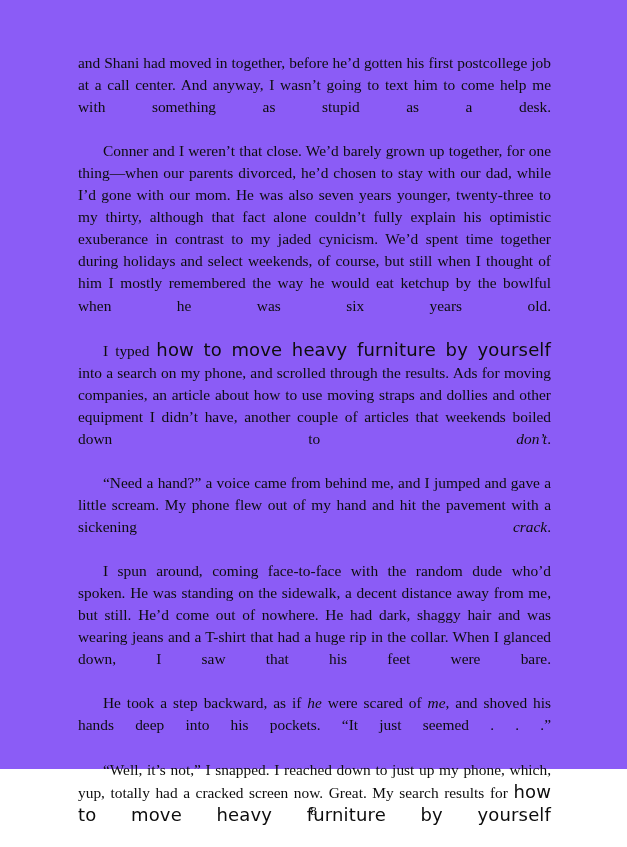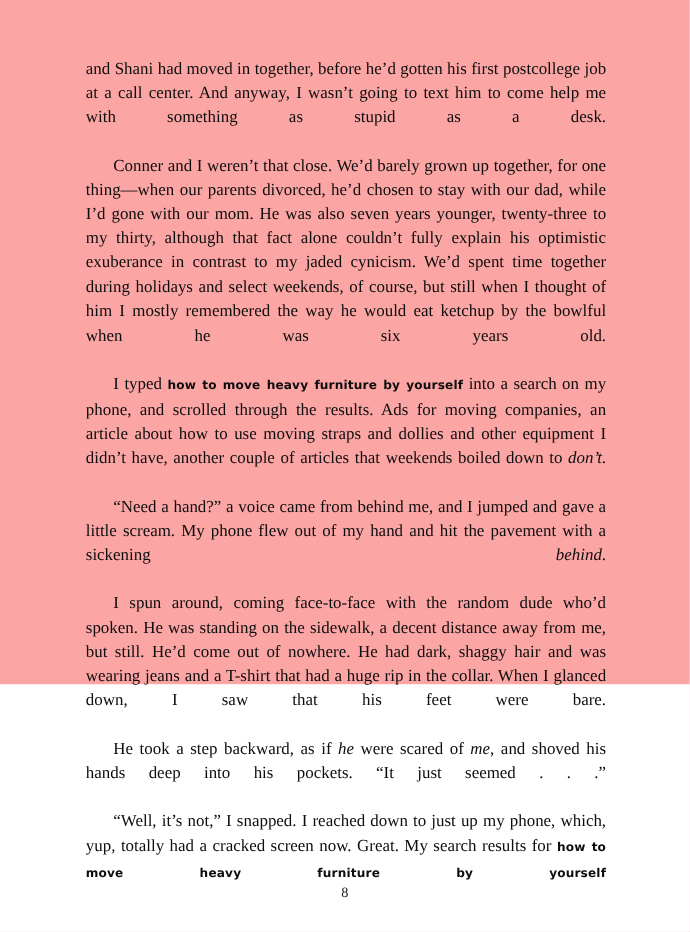--- a/index.html
+++ b/index.html
@@ -12,22 +12,22 @@
     height: 847px;
     overflow: hidden;
     font-family: "Liberation Serif", "DejaVu Serif", serif;
     color: #0d0d0d;
     -webkit-font-smoothing: antialiased;
   }
 
   #page {
     position: relative;
     width: 627px;
-    height: 622px;
-    background: #fca5a5;
+    height: 769px;
+    background: #8b5cf6;
   }
 
   #text-block {
     position: absolute;
     left: 78px;
     top: 52px;
     width: 473px;
   }
 
   p.para {
@@ -55,22 +55,22 @@
   }
 
   em.it {
     font-style: italic;
   }
 
   
   span.query {
     font-family: "DejaVu Sans", "Liberation Sans", sans-serif;
     font-style: normal;
-    font-weight: 700;
-    font-size: 11px;
+    font-weight: 400;
+    font-size: 18px;
     letter-spacing: 0.15px;
     word-spacing: 0.5px;
   }
 
   #page-number {
     position: absolute;
     left: 0;
     top: 803px;
     width: 627px;
     text-align: center;
@@ -82,21 +82,21 @@
 </style>
 </head>
 <body>
 
 <div id="page">
 
   <div id="text-block">
       <p class="para no-indent"><span>and Shani had moved in together, before he’d gotten his first postcollege job at a call center. And anyway, I wasn’t going to text him to come help me with something as stupid as a desk.</span></p>
       <p class="para"><span>Conner and I weren’t that close. We’d barely grown up together, for one thing—when our parents divorced, he’d chosen to stay with our dad, while I’d gone with our mom. He was also seven years younger, twenty-three to my thirty, although that fact alone couldn’t fully explain his optimistic exuberance in contrast to my jaded cynicism. We’d spent time together during holidays and select weekends, of course, but still when I thought of him I mostly remembered the way he would eat ketchup by the bowlful when he was six years old.</span></p>
       <p class="para"><span>I typed </span><span class="query">how to move heavy furniture by yourself</span><span> into a search on my phone, and scrolled through the results. Ads for moving companies, an article about how to use moving straps and dollies and other equipment I didn’t have, another couple of articles that weekends boiled down to </span><em class="it">don’t</em><span>.</span></p>
-      <p class="para"><span>“Need a hand?” a voice came from behind me, and I jumped and gave a little scream. My phone flew out of my hand and hit the pavement with a sickening </span><em class="it">behind</em><span>.</span></p>
+      <p class="para"><span>“Need a hand?” a voice came from behind me, and I jumped and gave a little scream. My phone flew out of my hand and hit the pavement with a sickening </span><em class="it">crack</em><span>.</span></p>
       <p class="para"><span>I spun around, coming face-to-face with the random dude who’d spoken. He was standing on the sidewalk, a decent distance away from me, but still. He’d come out of nowhere. He had dark, shaggy hair and was wearing jeans and a T-shirt that had a huge rip in the collar. When I glanced down, I saw that his feet were bare.</span></p>
       <p class="para"><span>He took a step backward, as if </span><em class="it">he</em><span> were scared of </span><em class="it">me</em><span>, and shoved his hands deep into his pockets. “It just seemed . . .”</span></p>
       <p class="para"><span>“Well, it’s not,” I snapped. I reached down to just up my phone, which, yup, totally had a cracked screen now. Great. My search results for </span><span class="query">how to move heavy furniture by yourself</span></p>
     </div>
 
   <div id="page-number">8</div>
 
 </div>
 
 </body></html>

